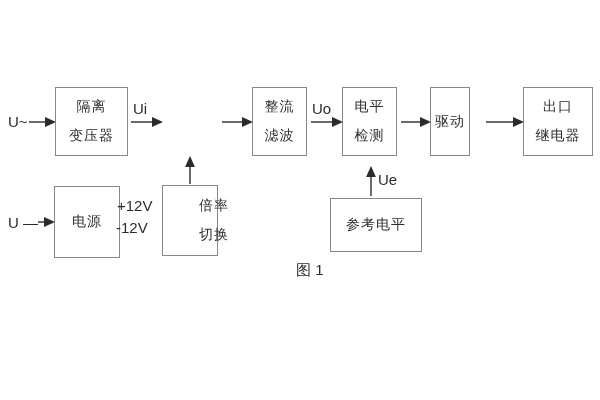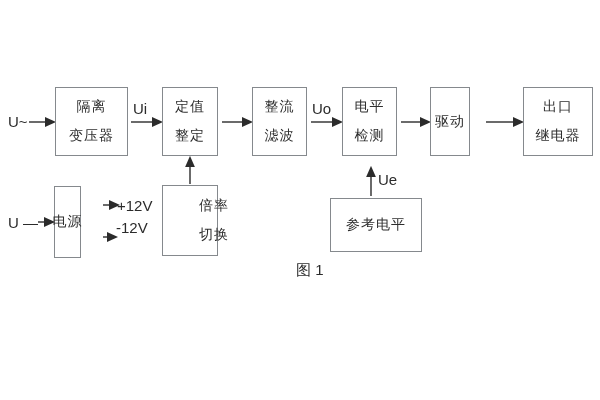--- a/index.html
+++ b/index.html
@@ -43,45 +43,41 @@
       <line x1="190" y1="184" x2="190" y2="167" marker-end="url(#ah)"></line>
       <line x1="371" y1="196" x2="371" y2="177" marker-end="url(#ah)"></line>
     </g>
   </svg>
 
   <div class="box" style="left:55px;top:87px;width:73px;height:69px;">
     <span>隔离</span>
     <span>变压器</span>
   </div>
 
-  <div class="box" style="left:162px;top:87px;width:56px;height:69px;">
-    <span>定值</span>
-    <span>整定</span>
-  </div>
 
   <div class="box" style="left:252px;top:87px;width:55px;height:69px;">
     <span>整流</span>
     <span>滤波</span>
   </div>
 
   <div class="box" style="left:342px;top:87px;width:55px;height:69px;">
     <span>电平</span>
     <span>检测</span>
   </div>
 
   <div class="box" style="left:430px;top:87px;width:40px;height:69px;">
     <span>驱动</span>
   </div>
 
   <div class="box" style="left:523px;top:87px;width:70px;height:69px;">
     <span>出口</span>
     <span>继电器</span>
   </div>
 
-  <div class="box" style="left:54px;top:186px;width:27px;height:72px;align-items:center;">
+  <div class="box" style="left:54px;top:186px;width:66px;height:72px;align-items:center;">
     <span>电源</span>
   </div>
 
   <div class="box" style="left:162px;top:185px;width:56px;height:71px;padding-left:48px;">
     <span>倍率</span>
     <span>切换</span>
   </div>
 
   <div class="box" style="left:330px;top:198px;width:92px;height:54px;justify-content:center;font-family:Liberation Mono, monospace;">
     <span>参考电平</span>

